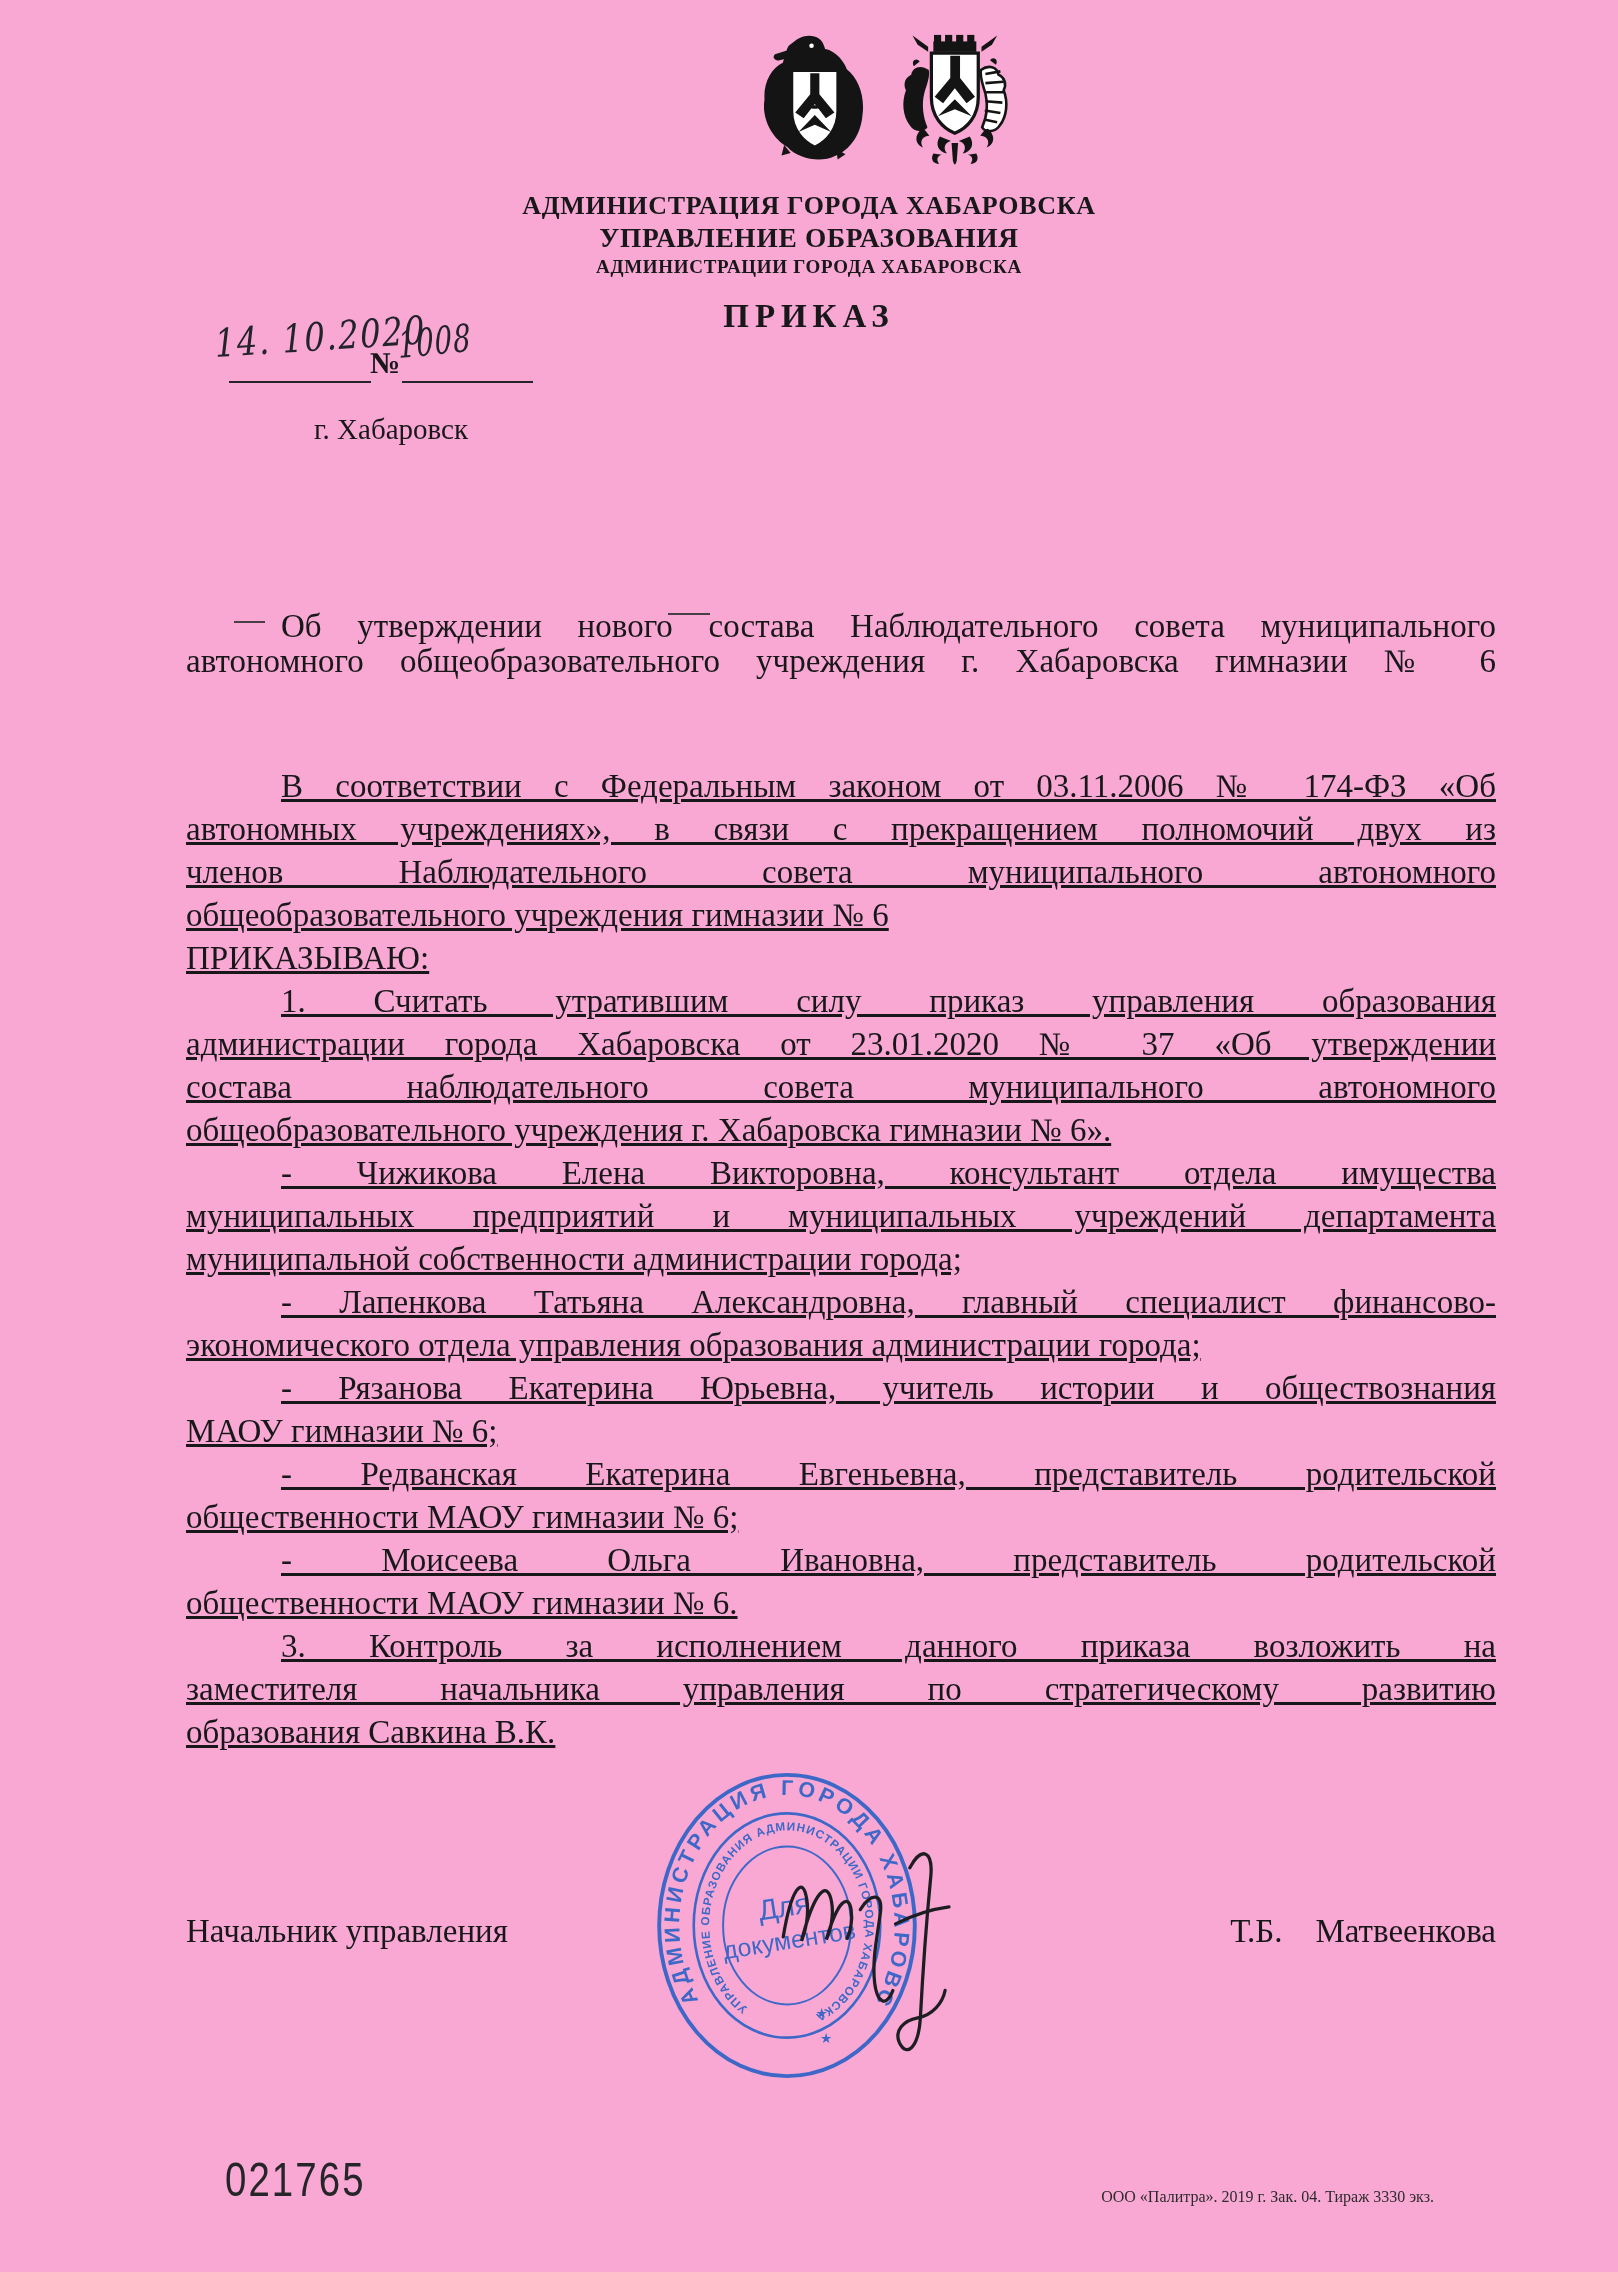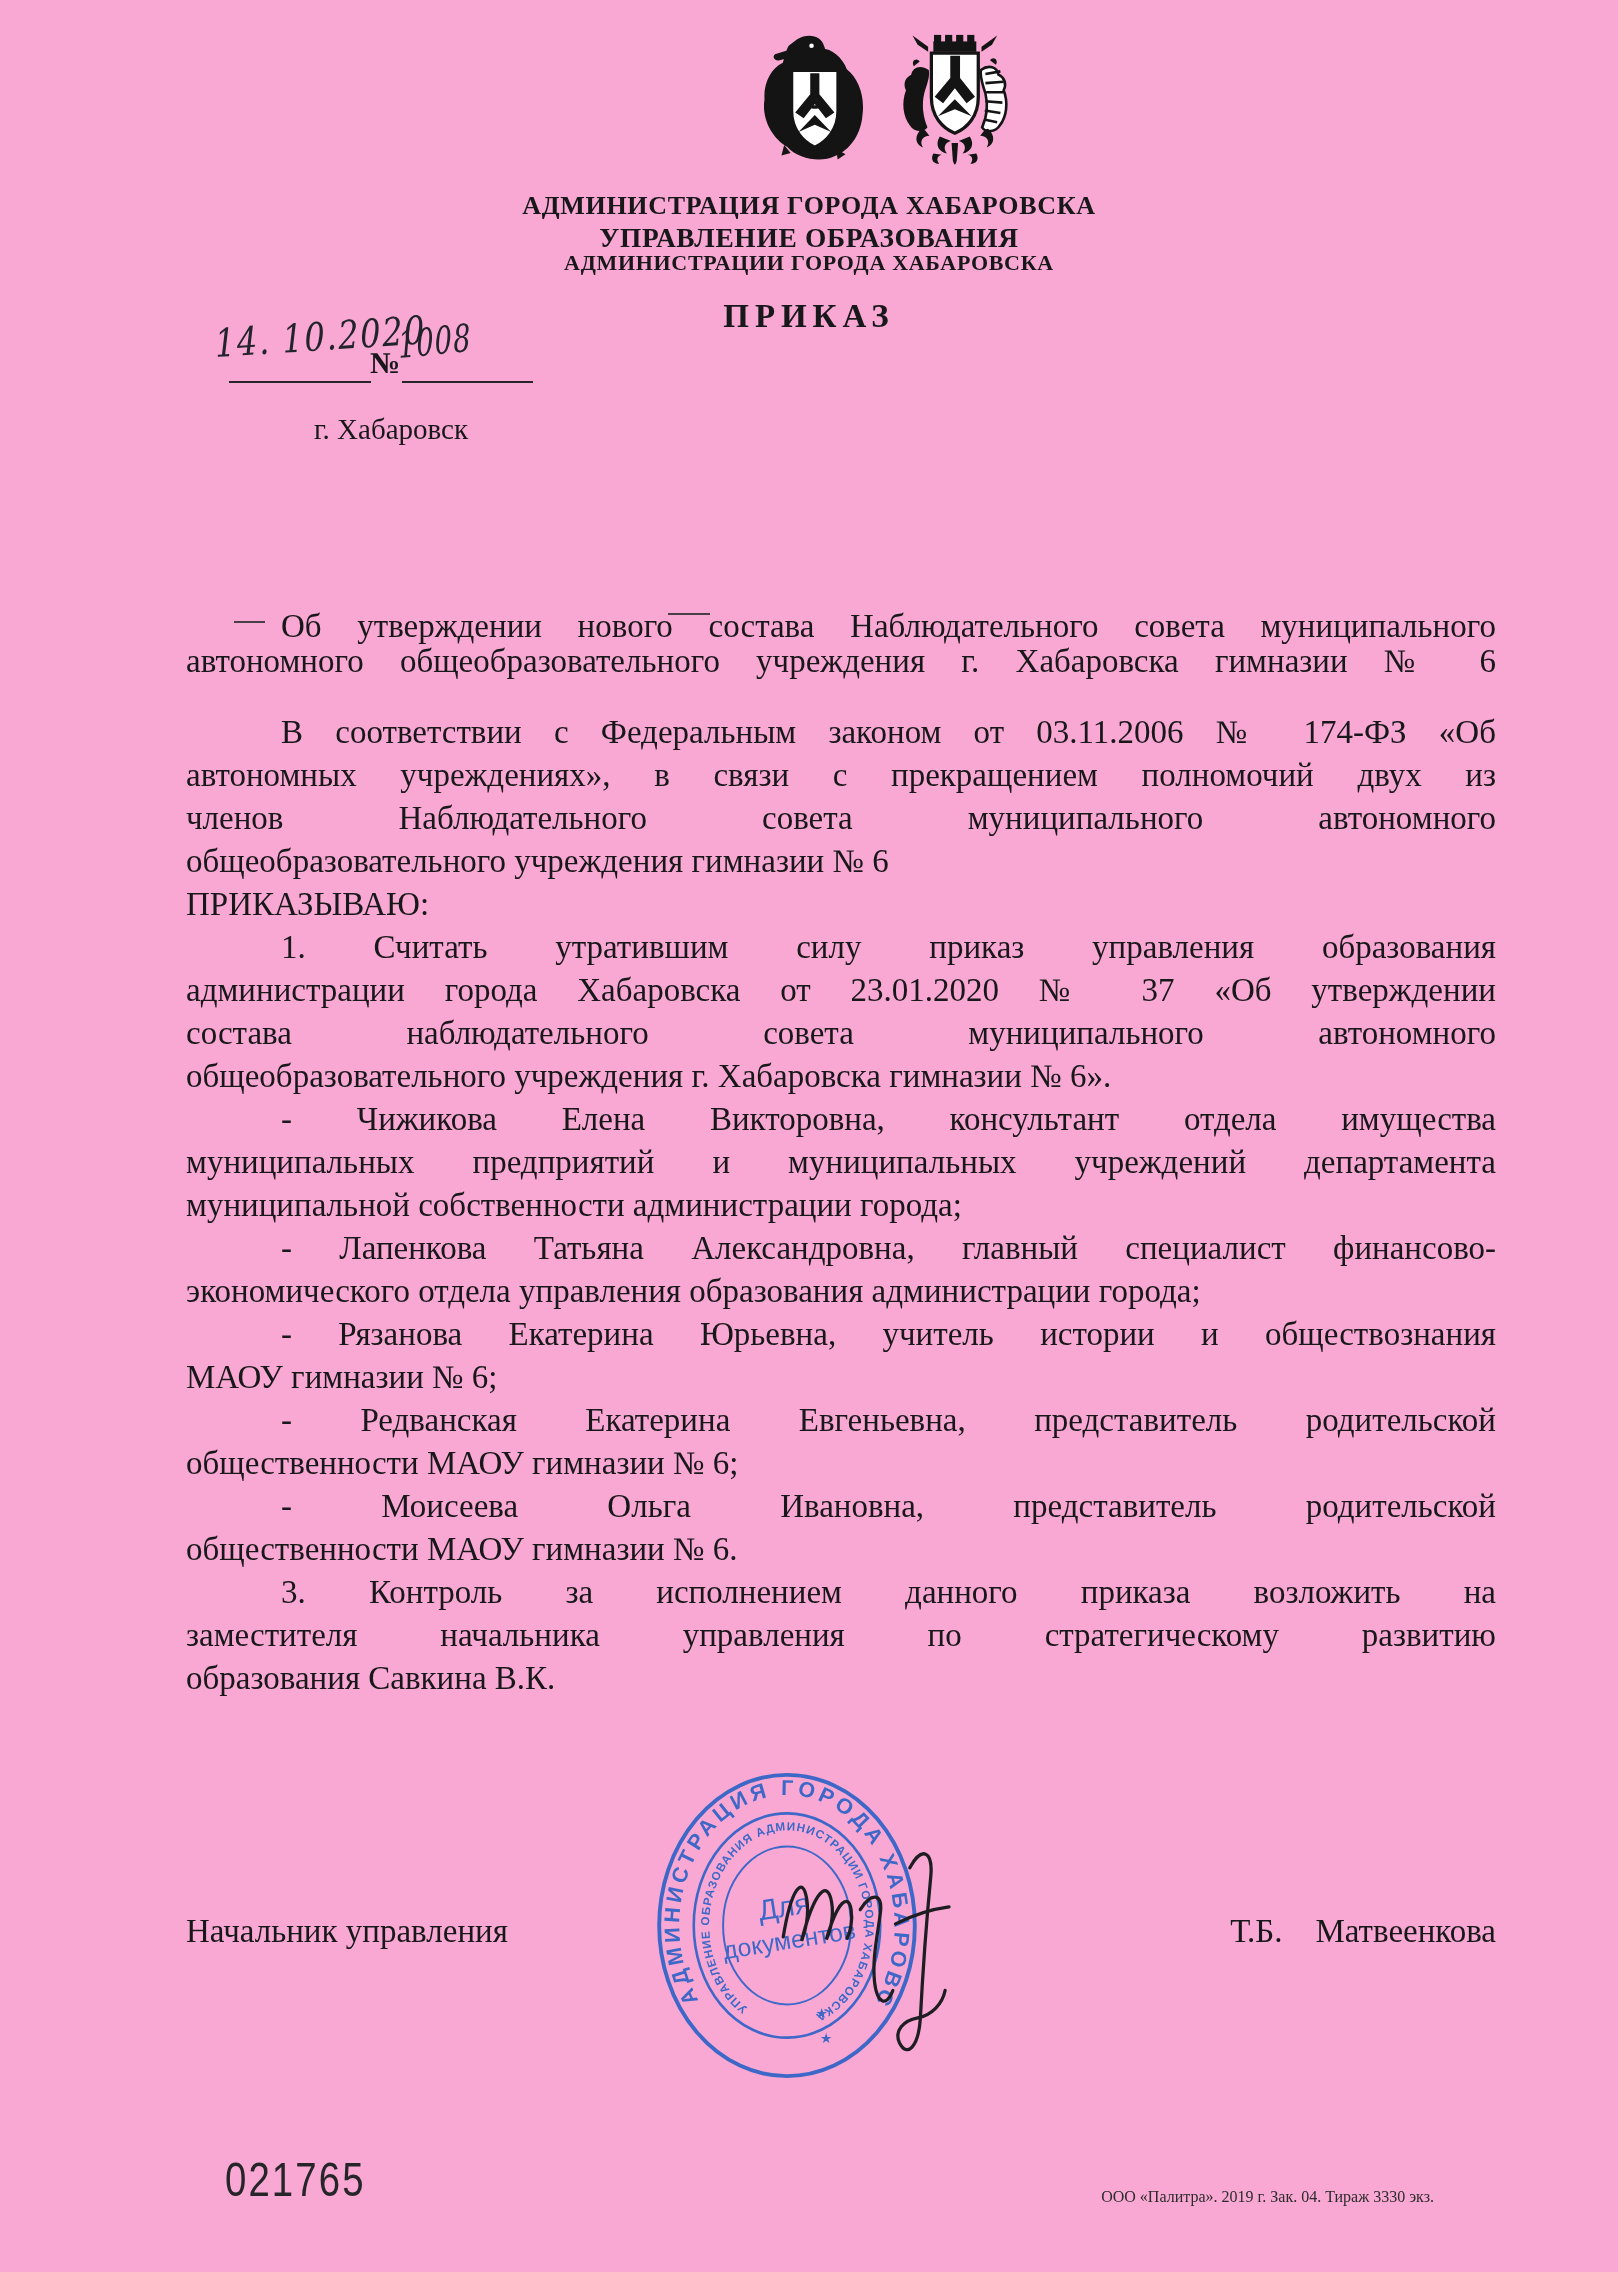--- a/index.html
+++ b/index.html
@@ -10,36 +10,36 @@
     font-family:"Liberation Serif", serif;
     color:#18181a;
     overflow:hidden;
   }
   .abs{position:absolute;}
   
   .emblem{position:absolute;}
   .org-line{position:absolute;left:0;width:1618px;text-align:center;font-weight:bold;letter-spacing:0.7px;}
   #org1{top:191px;font-size:26px;}
   #org2{top:223px;font-size:27.4px;}
-  #org3{top:250px;font-size:22px;text-align:center;}
+  #org3{top:256px;font-size:19px;text-align:center;}
   .doc-type{position:absolute;left:0;top:298px;width:1618px;text-align:center;
     font-size:33px;font-weight:bold;letter-spacing:5.9px;}
   
   .hw{font-family:"DejaVu Serif", serif;font-style:italic;color:#23232c;transform-origin:left top;}
   .hw-date{left:214px;top:321px;font-size:39px;letter-spacing:2px;transform:scaleX(.82) rotate(-3deg);}
   .hw-number{left:397px;top:323px;font-size:38px;letter-spacing:1.3px;transform:scaleX(.72) rotate(-4deg);}
   .no-sign{left:370px;top:346px;font-size:30px;font-weight:bold;}
   .blank{height:0;border-top:2px solid #26262a;}
   #blank1{left:229px;top:381px;width:142px;}
   #blank2{left:402px;top:381px;width:131px;}
   .city{left:314px;top:413px;font-size:29px;}
   
   .textcol{position:absolute;left:186px;width:1310px;font-size:33px;}
   #subject-host{top:609px;line-height:35px;}
-  #body-host{top:711px;line-height:43px;}
+  #body-host{top:765px;line-height:43px;text-decoration:underline;}
   .para{margin:0;}
   .line{text-align:justify;text-align-last:justify;white-space:normal;}
   .line.last{text-align-last:left;}
   .para.indent .line.first{text-indent:95px;}
   
   .artifact{position:absolute;background:#2c2c2e;opacity:.85;}
   
   .sig-row{position:absolute;left:186px;top:1913px;width:1310px;display:flex;
     justify-content:space-between;font-size:33px;}
   .signer-name{white-space:pre;}

